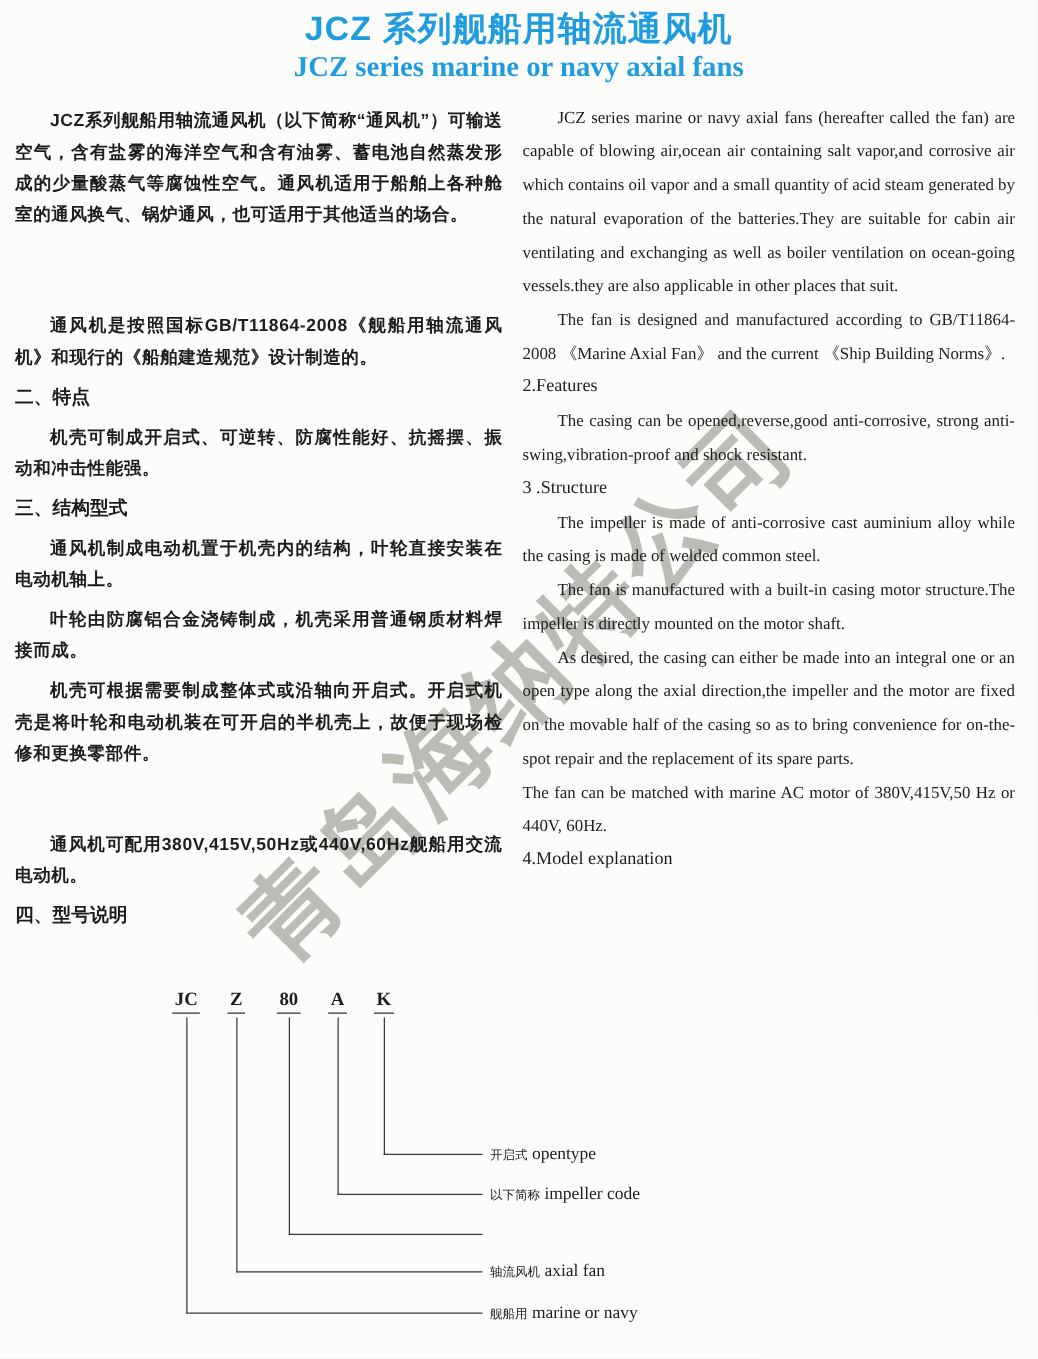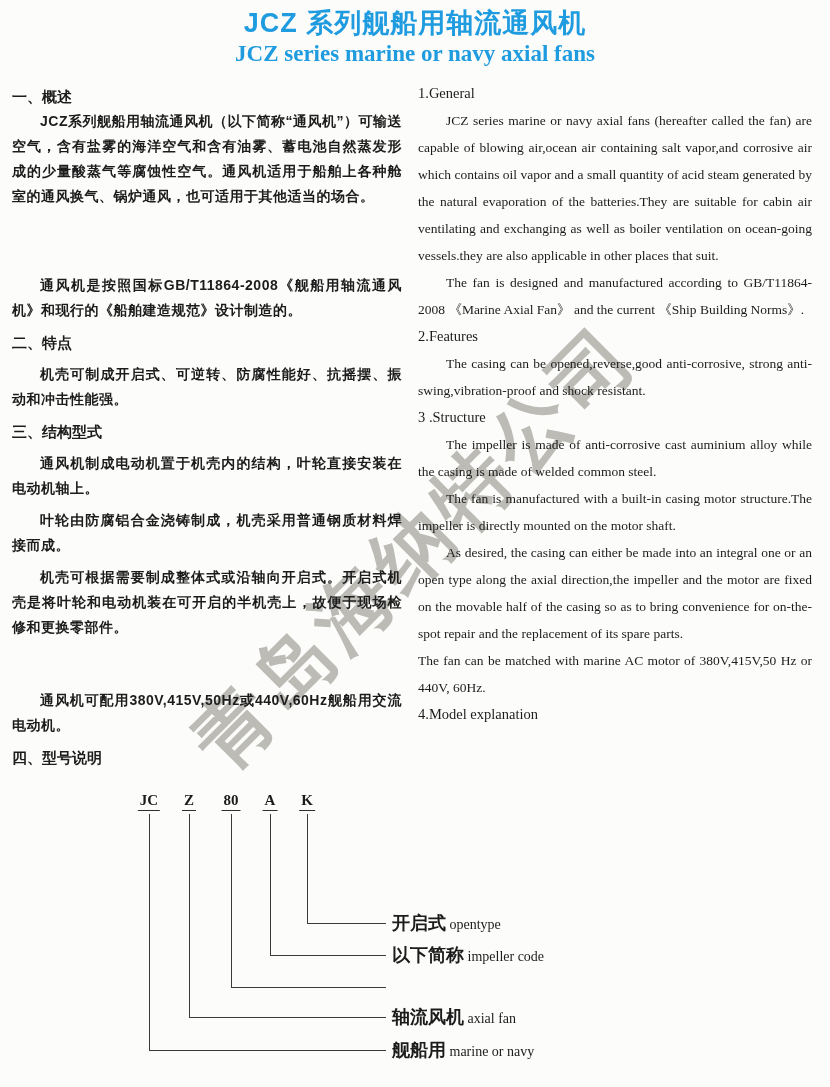--- a/index.html
+++ b/index.html
@@ -85,56 +85,54 @@
   .conn-a {left:270px;top:34px;width:115px;height:141px;}
   .conn-80{left:231px;top:34px;width:154px;height:173px;}
   .conn-z {left:189px;top:34px;width:196px;height:203px;}
   .conn-jc{left:149px;top:34px;width:236px;height:236px;}
   .model-label{
     position:absolute;left:392px;
     white-space:nowrap;line-height:20px;
   }
   .ml-0{top:133px;} .ml-1{top:165px;} .ml-2{top:197px;} .ml-3{top:227px;} .ml-4{top:260px;}
   .model-label .zh{
-    font-size:18px;font-weight:bold;
+    font-size:10px;font-weight:normal;
     font-family:"Liberation Sans", sans-serif;
   }
   .model-label .en{
     font-size:14px;font-weight:normal;
     font-family:"Liberation Serif", serif;
   }
 </style>
 </head>
 <body>
 
 <div class="page">
 
   <div class="watermark">青岛海纳特公司</div>
 
   <div class="titles">
     <div class="title-zh">JCZ 系列舰船用轴流通风机</div>
     <div class="title-en">JCZ series marine or navy axial fans</div>
   </div>
 
   <div class="col col-left">
-    <div class="zh-h">一、概述</div>
     <p>JCZ系列舰船用轴流通风机（以下简称“通风机”）可输送空气，含有盐雾的海洋空气和含有油雾、蓄电池自然蒸发形成的少量酸蒸气等腐蚀性空气。通风机适用于船舶上各种舱室的通风换气、锅炉通风，也可适用于其他适当的场合。</p>
     <p class="gap-top">通风机是按照国标GB/T11864-2008《舰船用轴流通风机》和现行的《船舶建造规范》设计制造的。</p>
     <div class="zh-h sm-top">二、特点</div>
     <p class="sm-top">机壳可制成开启式、可逆转、防腐性能好、抗摇摆、振动和冲击性能强。</p>
     <div class="zh-h sm-top">三、结构型式</div>
     <p class="sm-top">通风机制成电动机置于机壳内的结构，叶轮直接安装在电动机轴上。</p>
     <p class="sm-top">叶轮由防腐铝合金浇铸制成，机壳采用普通钢质材料焊接而成。</p>
     <p class="sm-top">机壳可根据需要制成整体式或沿轴向开启式。开启式机壳是将叶轮和电动机装在可开启的半机壳上，故便于现场检修和更换零部件。</p>
     <p class="gap-top" style="margin-top:48px;">通风机可配用380V,415V,50Hz或440V,60Hz舰船用交流电动机。</p>
     <div class="zh-h sm-top">四、型号说明</div>
   </div>
 
   <div class="col col-right">
-    <div class="en-h">1.General</div>
     <p>JCZ series marine or navy axial fans (hereafter called the fan) are capable of blowing air,ocean air containing salt vapor,and corrosive air which contains oil vapor and a small quantity of acid steam generated by the natural evaporation of the batteries.They are suitable for cabin air ventilating and exchanging as well as boiler ventilation on ocean-going vessels.they are also applicable in other places that suit.</p>
     <p>The fan is designed and manufactured according to GB/T11864-2008 《Marine Axial Fan》 and the current 《Ship Building Norms》.</p>
     <div class="en-h">2.Features</div>
     <p>The casing can be opened,reverse,good anti-corrosive, strong anti-swing,vibration-proof and shock resistant.</p>
     <div class="en-h">3 .Structure</div>
     <p>The impeller is made of anti-corrosive cast auminium alloy while the casing is made of welded common steel.</p>
     <p>The fan is manufactured with a built-in casing motor structure.The impeller is directly mounted on the motor shaft.</p>
     <p>As desired, the casing can either be made into an integral one or an open type along the axial direction,the impeller and the motor are fixed on the movable half of the casing so as to bring convenience for on-the-spot repair and the replacement of its spare parts.</p>
     <p class="no-indent">The fan can be matched with marine AC motor of 380V,415V,50 Hz or 440V, 60Hz.</p>
     <div class="en-h">4.Model explanation</div>

